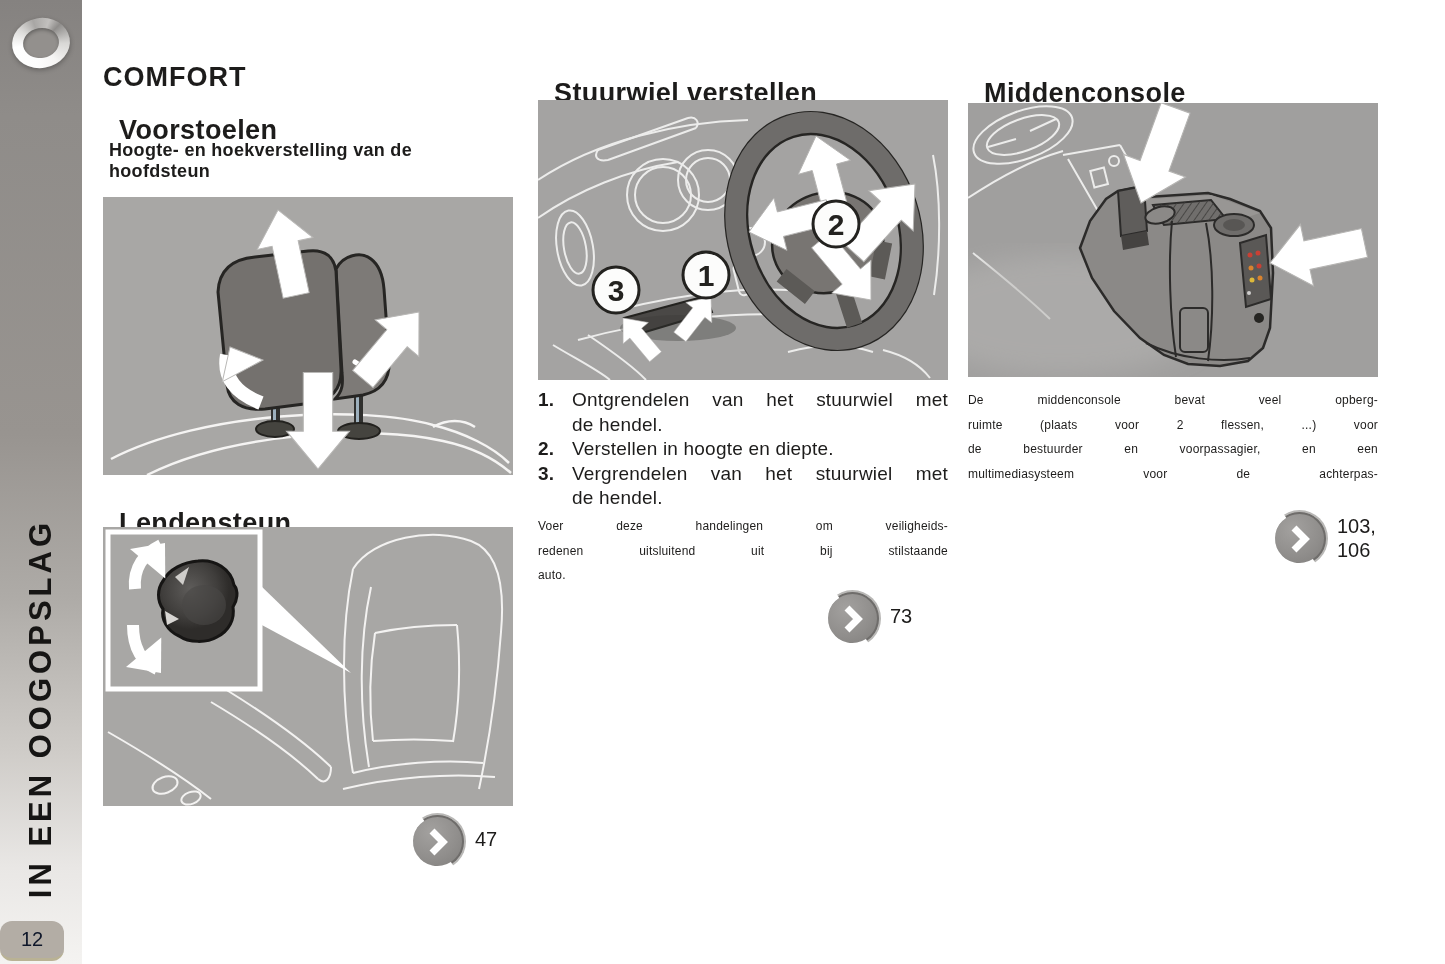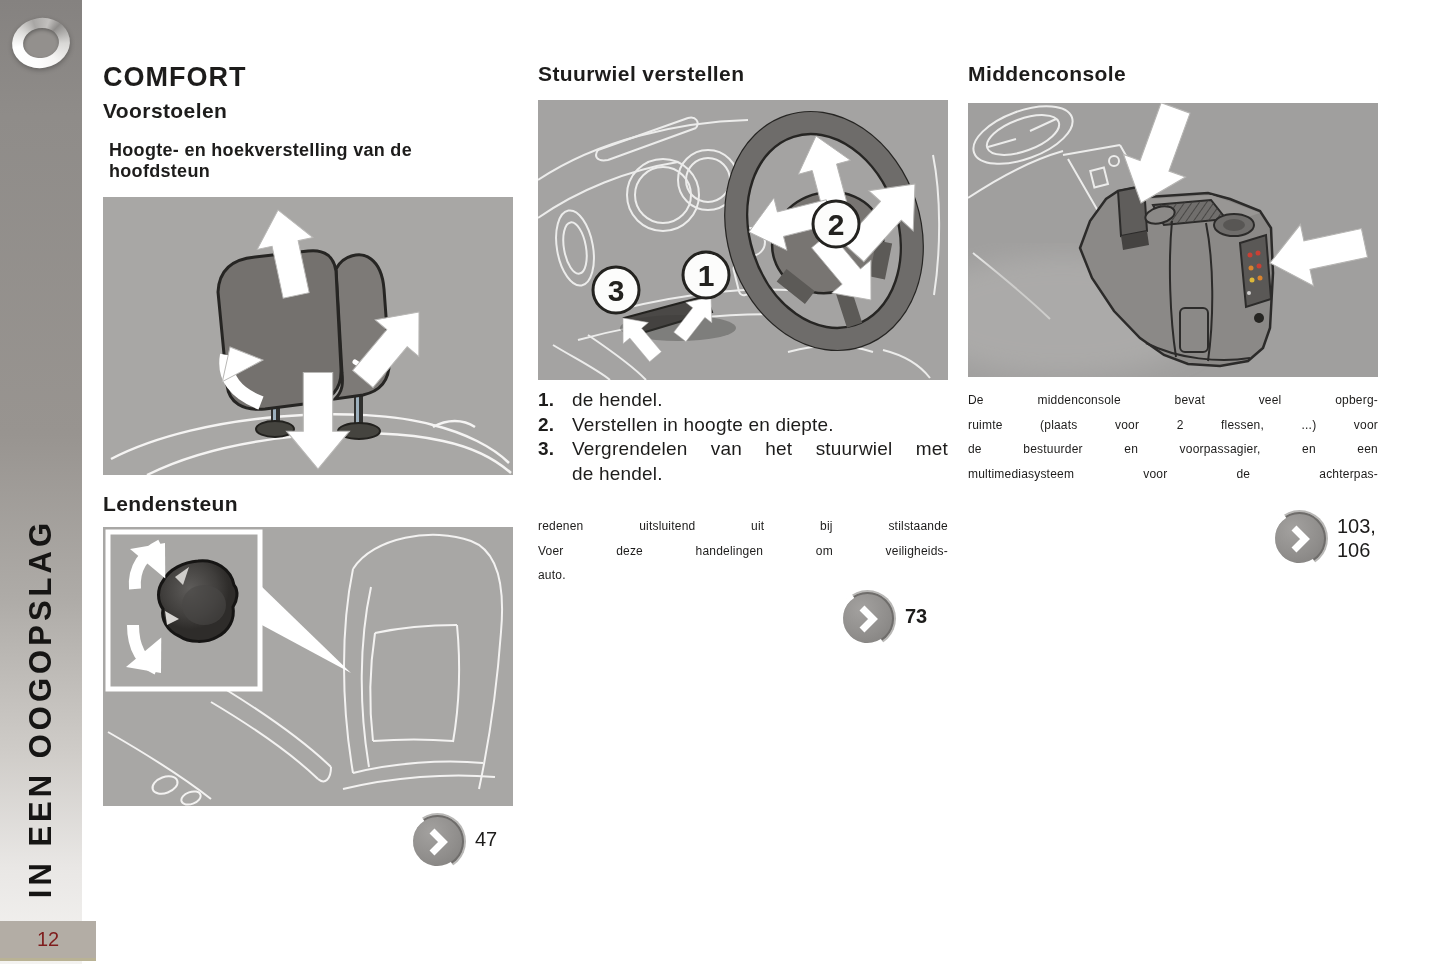--- a/index.html
+++ b/index.html
@@ -21,28 +21,28 @@
     display:flex; align-items:center; justify-content:center;
   }
   .logo-hole { width:36px; height:30px; border-radius:50%; background:#93908d;
     box-shadow:inset 0 2px 4px rgba(0,0,0,.32); }
   .vlabel-wrap { position:absolute; left:0; bottom:66px; width:82px; display:flex; justify-content:center; }
   .vlabel {
     writing-mode:vertical-rl; transform:rotate(180deg);
     font-weight:bold; font-size:31px; letter-spacing:4px; color:#161514; white-space:nowrap;
   }
   .page-num {
-    position:absolute; left:0; bottom:3px; width:96px; height:37px;
+    position:absolute; left:0; bottom:3px; width:64px; height:37px;
     background:#b3ada5; border-bottom:3px solid #b9b294;
-    display:flex; align-items:center; justify-content:center; font-size:20px; color:#7f1d1d;
+    display:flex; align-items:center; justify-content:center; font-size:20px; color:#0f172a;border-radius:12px;
   }
   
   .col { position:absolute; top:0; width:410px; height:964px; }
   .h-main { position:absolute; margin:0; font-size:27px; font-weight:bold; letter-spacing:1px; }
-  .h-sub  { position:absolute; margin:0; font-size:21px; font-weight:bold; letter-spacing:.4px;text-align:right; }
+  .h-sub  { position:absolute; margin:16px; font-size:27px; font-weight:bold; letter-spacing:.4px;text-align:right; }
   .h-small{ position:absolute; margin:6px; font-size:18px; font-weight:bold; line-height:21px;
             white-space:pre-line; letter-spacing:.3px; }
   .fig { position:absolute; left:0; width:410px; margin:0; }
   .fig svg { display:block; width:100%; height:100%; }
   .body-text { position:absolute; left:0; width:410px; font-size:12px; line-height:24.5px;
                letter-spacing:.2px; margin:0; }
   .jline { display:block; text-align:justify; text-align-last:justify; }
   .pline { display:block; }
   .steps { position:absolute; left:0; width:410px; font-size:19px; line-height:24.5px; letter-spacing:.2px; }
   .step { display:flex; }
@@ -231,45 +231,46 @@
           <circle cx="78" cy="190" r="23" fill="#fcfcfb" stroke="#23221f" stroke-width="3"></circle>
           <text x="78" y="201" fill="#23221f">3</text>
         </g>
       </svg>
     </figure>
 
     <div class="steps" style="top:388px;">
       <div class="step">
         <span class="step-num">1.</span>
         <span class="step-text">
+          <span class="jline">Ontgrendelen van het stuurwiel met</span>
           <span class="pline">de hendel.</span>
         </span>
       </div>
       <div class="step">
         <span class="step-num">2.</span>
         <span class="step-text">
           <span class="pline">Verstellen in hoogte en diepte.</span>
         </span>
       </div>
       <div class="step">
         <span class="step-num">3.</span>
         <span class="step-text">
           <span class="jline">Vergrendelen van het stuurwiel met</span>
           <span class="pline">de hendel.</span>
         </span>
       </div>
     </div>
 
     <p class="body-text" style="top:514px;">
+      <span class="jline">Voer deze handelingen om veiligheids-</span>
       <span class="jline">redenen uitsluitend uit bij stilstaande</span>
-      <span class="jline">Voer deze handelingen om veiligheids-</span>
       <span class="pline">auto.</span>
     </p>
 
-    <div class="ref" style="top:592px; left:303px;font-weight:bold;">
+    <div class="ref" style="top:592px; left:288px;">
       <span class="ref-icon">
         <svg width="22" height="30" viewBox="0 0 22 30">
           <polyline points="5,4 16,15 5,26" stroke="#ffffff" stroke-width="7" fill="none"></polyline>
         </svg>
       </span>
       <span class="ref-num">73</span>
     </div>
   </section>
 
   <section class="col" style="left:968px;">

